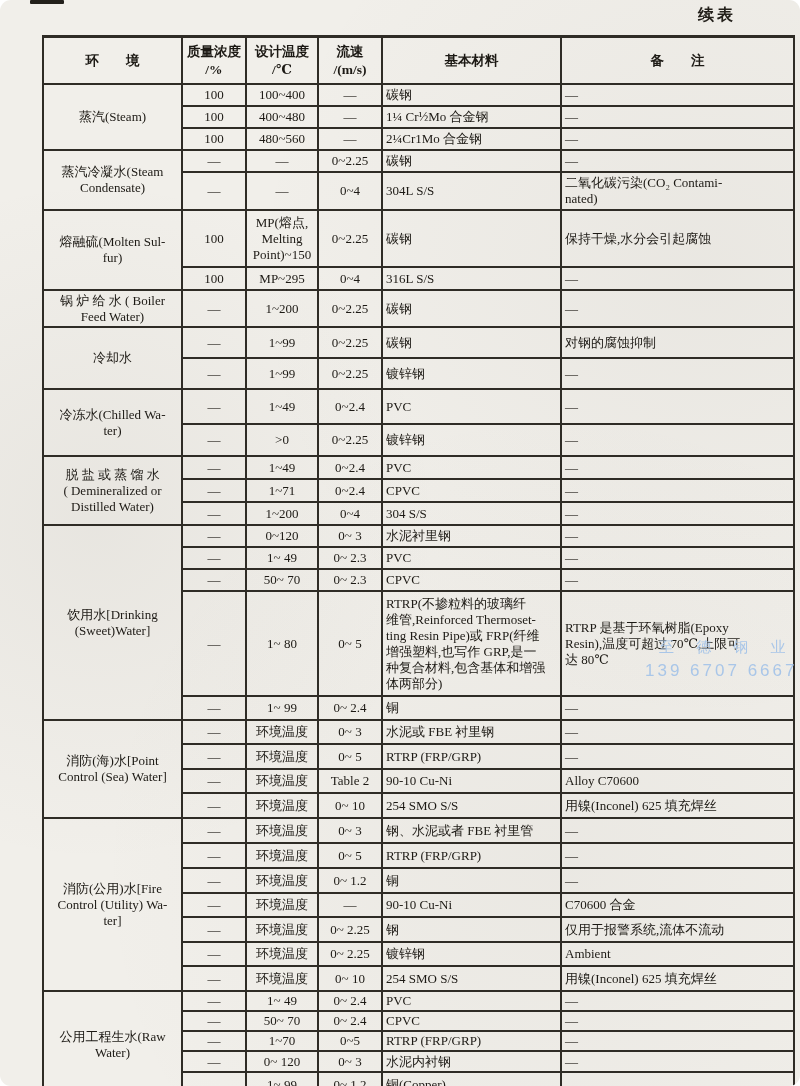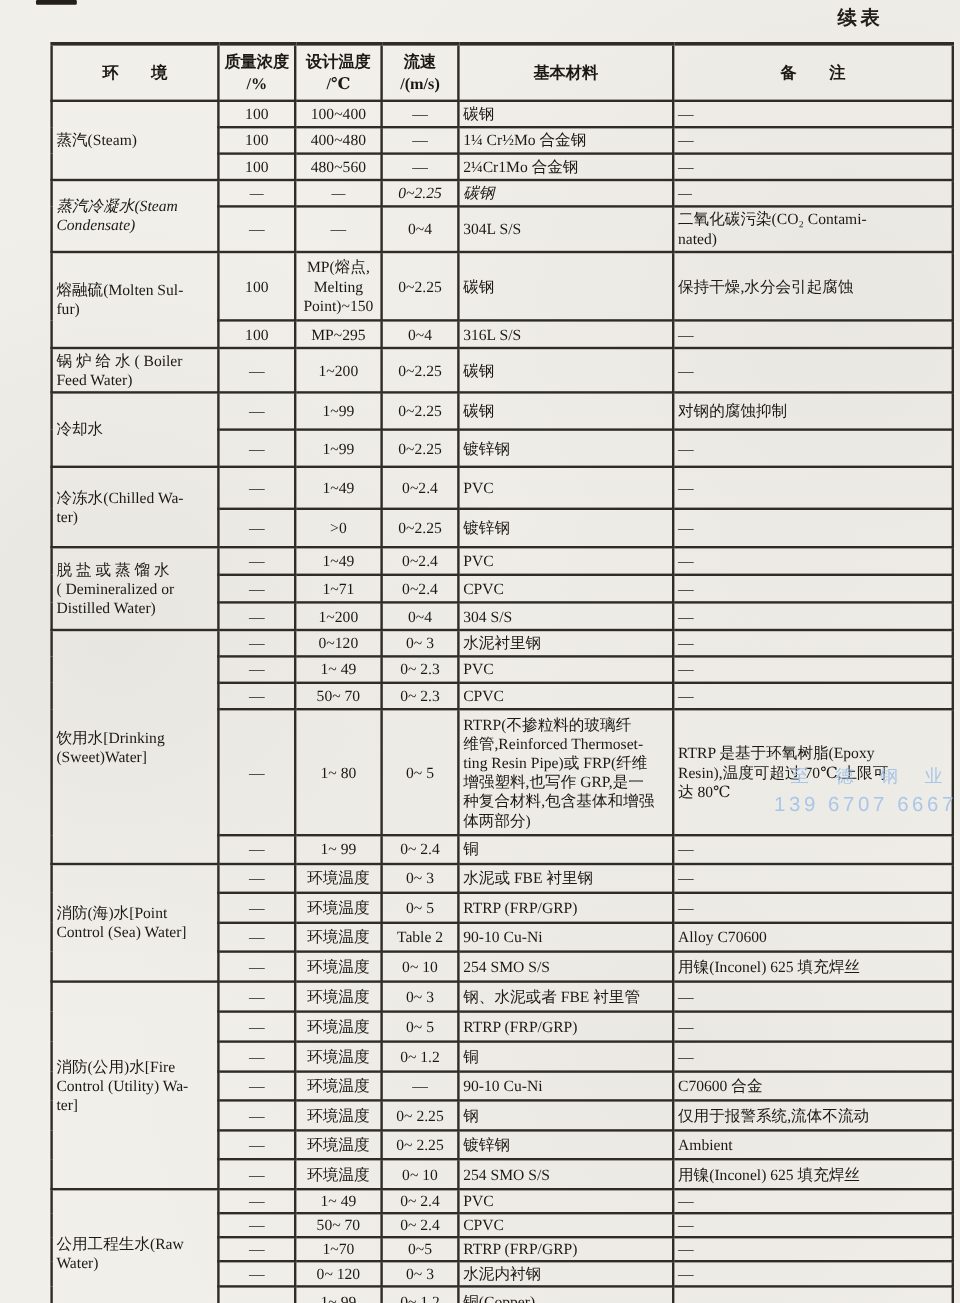--- a/index.html
+++ b/index.html
@@ -7,20 +7,21 @@
     position:relative;
     width:800px;height:1086px;
     overflow:hidden;
     background:
       radial-gradient(circle at 12% 48%, rgba(110,104,92,0.07), transparent 38%),
       radial-gradient(circle at 88% 25%, rgba(110,104,92,0.06), transparent 42%),
       radial-gradient(circle at 70% 80%, rgba(110,104,92,0.05), transparent 45%),
       #f1efea;
     font-family:"Liberation Serif","DejaVu Serif",serif;
     color:#1c1914;
+    border-radius:11px;
   }
   .scan-speck{
     position:absolute;left:30px;top:0;width:34px;height:4px;
     background:#23201b;border-radius:1px;
   }
   .continued{
     position:absolute;left:698px;top:5px;
     font-size:16px;font-weight:700;letter-spacing:3px;
     color:#23201b;
   }
@@ -46,21 +47,21 @@
     text-align:center;
     font-size:13.5px;
     line-height:18px;
     height:43px;
     border-top-width:3px;
   }
   td.c{text-align:center;}
   td.mat{text-align:left;padding-left:9px;}
   td.rem{text-align:left;padding-left:13px;line-height:17px;}
   td.env{
-    text-align:left;
+    text-align:center;
     line-height:19px;
     padding-left:4px;padding-right:4px;
   }
   .watermark{
     position:absolute;left:645px;top:638px;
     color:#a9c6e8;
     font-family:Liberation Sans, sans-serif;
     pointer-events:none;
   }
   .watermark .wm1{
@@ -116,21 +117,21 @@
           <td class="mat">1¼ Cr½Mo 合金钢</td>
           <td class="rem">—</td>
         </tr>
         <tr style="height: 22px;">
           <td class="c">100</td>
           <td class="c">480~560</td>
           <td class="c">—</td>
           <td class="mat">2¼Cr1Mo 合金钢</td>
           <td class="rem">—</td>
         </tr>
-        <tr style="height: 22px; font-style: italic;">
+        <tr style="height: 22px;">
           <td rowspan="2" class="env">蒸汽冷凝水(Steam
 Condensate)</td>
           <td class="c">—</td>
           <td class="c">—</td>
           <td class="c">0~2.25</td>
           <td class="mat">碳钢</td>
           <td class="rem">—</td>
         </tr>
         <tr style="height: 38px;">
           <td class="c">—</td>

